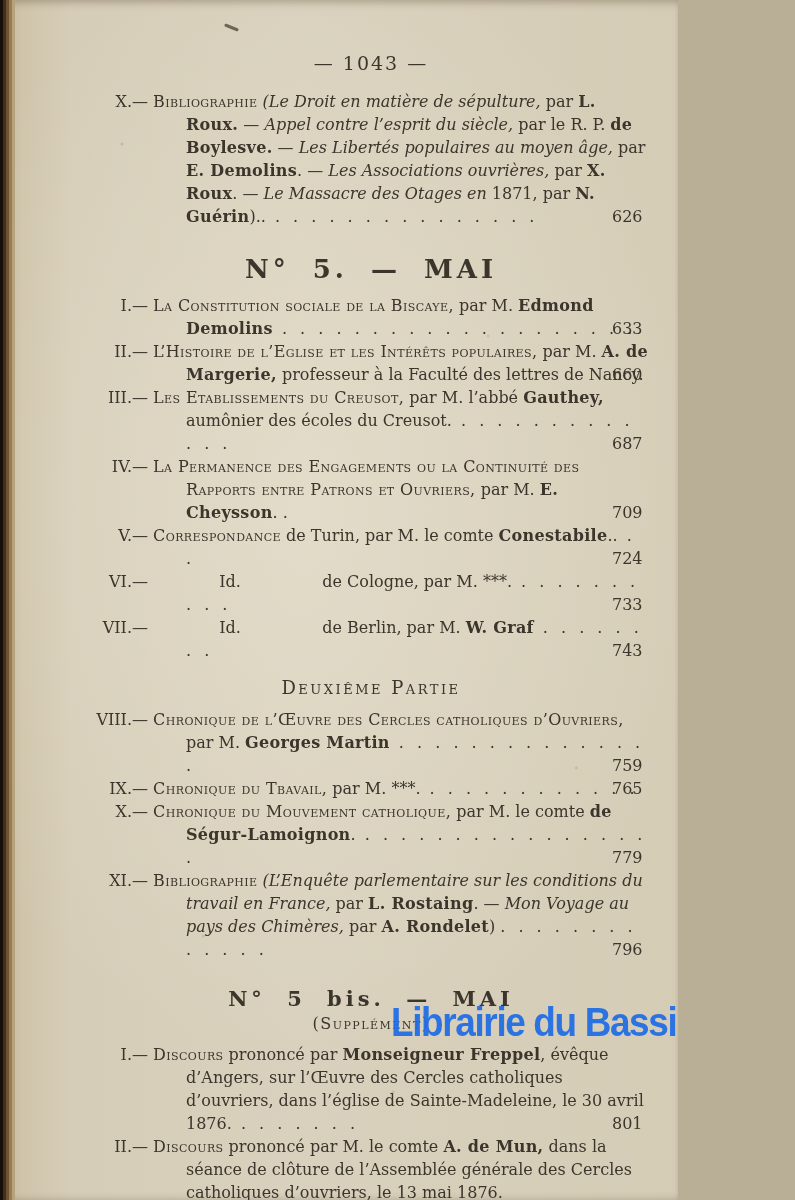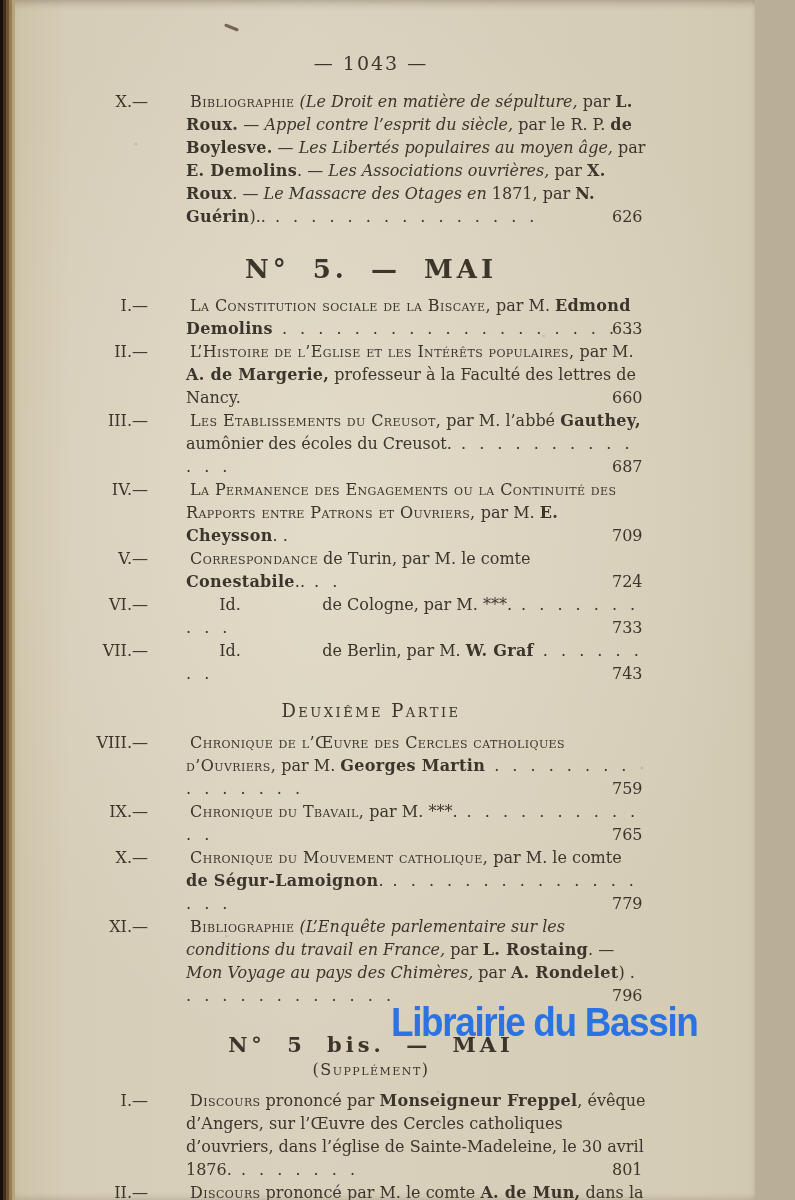--- a/index.html
+++ b/index.html
@@ -1,30 +1,31 @@
 <!DOCTYPE html>
 <html lang="fr"><head>
 <meta charset="utf-8">
 <style>
   html,body{margin:0;padding:0;background:#b9ae96;}
   .scan{
     position:relative;
-    width:755px;height:1200px;
+    width:630px;height:1200px;
     overflow:hidden;
     font-family:"DejaVu Serif","Liberation Serif",serif;
     color:#3b352c;
     background:
       radial-gradient(ellipse 620px 800px at 45% 42%, rgba(255,252,238,0.25) 0%, rgba(0,0,0,0) 70%),
       radial-gradient(circle 2px at 18% 12%, rgba(120,100,60,.22) 0 1px, rgba(0,0,0,0) 2px),
       radial-gradient(circle 2px at 72% 28%, rgba(120,100,60,.20) 0 1px, rgba(0,0,0,0) 2px),
       radial-gradient(circle 2px at 85% 64%, rgba(120,100,60,.20) 0 1px, rgba(0,0,0,0) 2px),
       radial-gradient(circle 2px at 30% 78%, rgba(120,100,60,.18) 0 1px, rgba(0,0,0,0) 2px),
       radial-gradient(circle 2px at 58% 91%, rgba(120,100,60,.18) 0 1px, rgba(0,0,0,0) 2px),
       linear-gradient(90deg, #c4b89c 0px, #cfc5ab 22px, #d6cdb8 70px, #d9d1bd 300px, #d5ccb6 680px, #d0c7b0 795px);
     box-shadow: inset 0 6px 8px -4px rgba(70,55,30,.35), inset 0 -5px 7px -4px rgba(70,55,30,.22);
+    padding-left: 48px;
   }
   .spine{
     position:absolute;left:0;top:0;bottom:0;width:15px;
     background:linear-gradient(90deg,#17100a 0 3px,#43301a 3px 6px,#6d5233 6px 9px,#967d55 9px 12px,#b6a37c 12px 15px);
   }
   .pen-mark{
     position:absolute;left:224px;top:26px;width:15px;height:3px;
     background:#4e4234;border-radius:2px;opacity:.75;
     transform:rotate(22deg);
   }
@@ -56,21 +57,21 @@
   .entry .num{flex:0 0 48px;text-align:right;padding-right:0;white-space:nowrap;}
   .entry .body{
     flex:1 1 auto;min-width:0;
     padding-left:54px;text-indent:-54px;padding-right:10px;
     white-space:pre-wrap;
   }
   .entry .pg{
     position:absolute;right:0;bottom:0;width:46px;
     line-height:23px;background:transparent;
   }
-  .seg-sc{font-variant:small-caps;letter-spacing:.4px;margin-left:37px;}
+  .seg-sc{font-variant:small-caps;letter-spacing:.4px;}
   .seg-i{font-style:italic;text-align:right;}
   .seg-b{font-weight:bold;letter-spacing:.3px;}
   .seg-d{letter-spacing:4px;}
   .watermark{
     position:absolute;left:391px;top:999px;z-index:5;
     font-family:"Liberation Sans","DejaVu Sans",sans-serif;
     font-size:41px;font-weight:bold;letter-spacing:-1.5px;
     transform:scaleX(.9);transform-origin:left top;
     opacity:.93;white-space:nowrap;
   }

